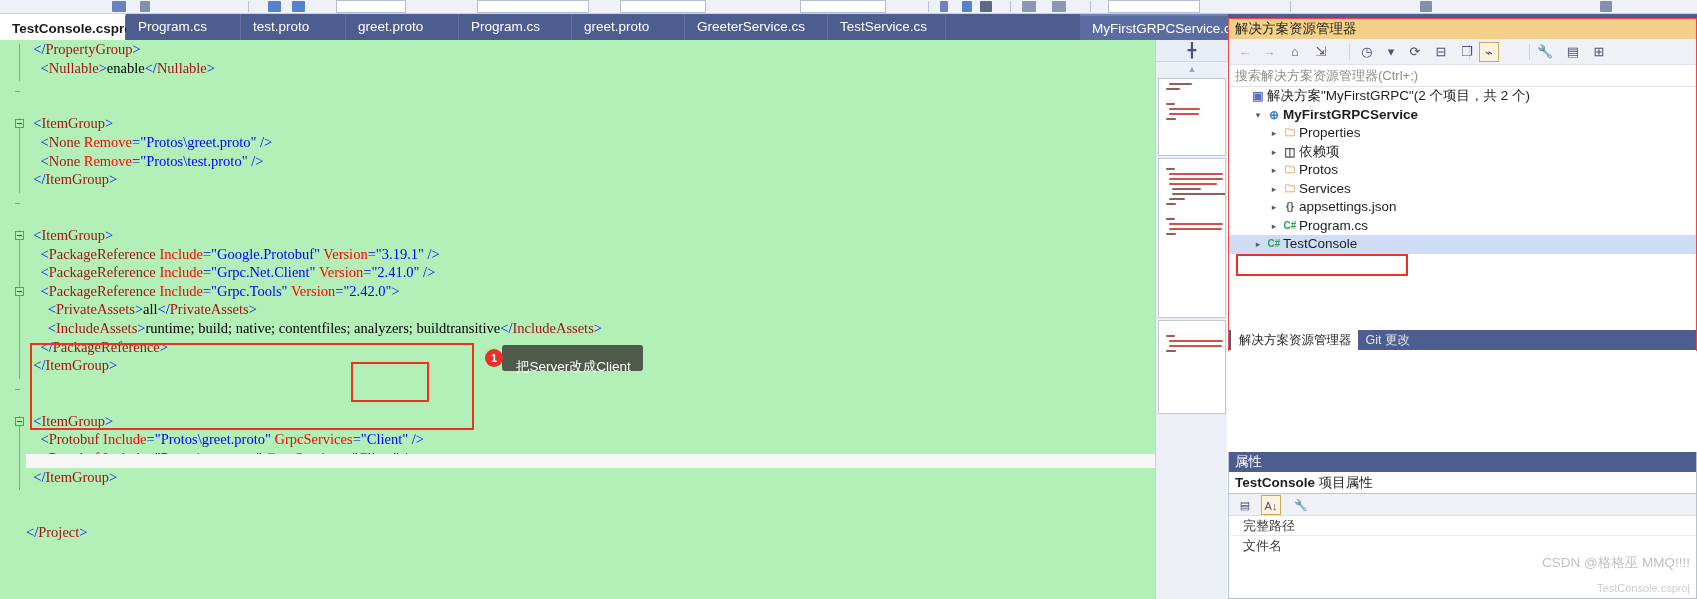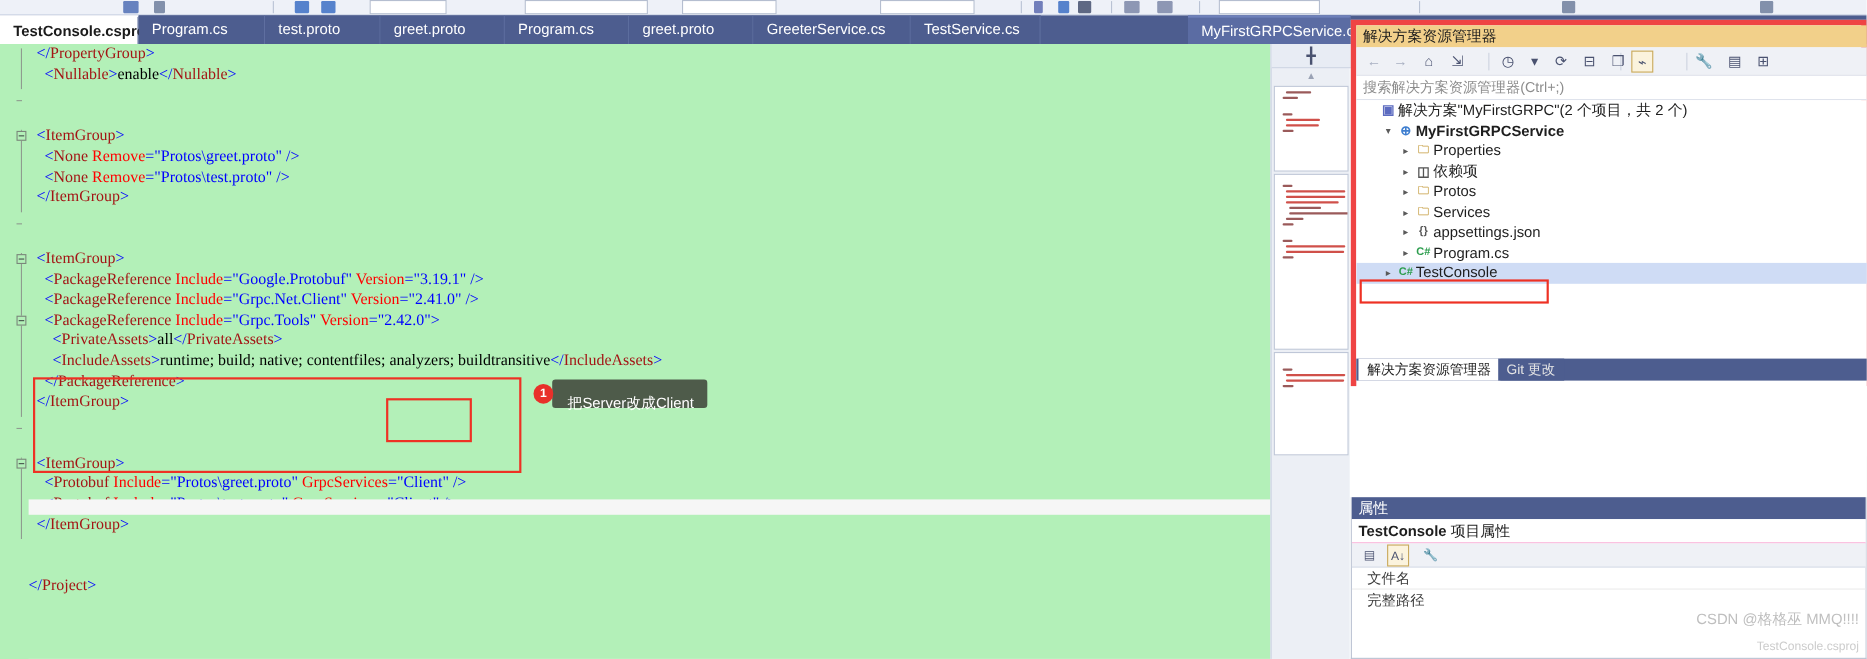--- a/index.html
+++ b/index.html
@@ -134,21 +134,21 @@
   }
   .mm-page {
     position:absolute; left:2px; width:68px;
     background:#ffffff; border:1px solid #bfc7d8; overflow:hidden;
   }
   .mm-line { position:absolute; height:1.6px; border-radius:1px; }
 
   
   .sln {
     position:absolute; left:1228px; top:18px; width:469px; height:333px;
-    background:#f5f6fa; border:5px solid #ef4444;
+    background:#f5f6fa; border:1px solid #ef4444;
   }
   .sln-title {
     position:absolute; left:0; top:0; width:467px; height:20px;
     background:#f2d08a; color:#1e1e1e;
     font-size:13.5px; line-height:20px; padding-left:6px;
   }
   .sln-toolbar {
     position:absolute; left:0; top:20px; width:467px; height:26px;
     background:#eff1f6; border-bottom:1px solid #dfe3ec;
   }
@@ -408,21 +408,21 @@
     <div class="props-obj">
       <b>TestConsole</b>
       <span>项目属性</span>
     </div>
     <div class="props-toolbar" id="ptb">
         <div class="tbtn" style="top: 1px; left: 6px; font-size: 11px;">▤</div>
         <div class="tbtn boxed" style="top: 1px; left: 32px; font-size: 11px;">A↓</div>
         <div class="tbtn" style="top: 1px; left: 62px; font-size: 11px;">🔧</div>
       </div>
     <div class="props-grid" id="pgrid">
+        <div class="prow"><span>完整路径</span></div>
         <div class="prow"><span>文件名</span></div>
-        <div class="prow"><span>完整路径</span></div>
       </div>
 
     <div class="watermark">CSDN @格格巫 MMQ!!!!</div>
     <div class="watermark2">TestConsole.csproj</div>
   </div>
 
 </div>
 
 </body></html>

